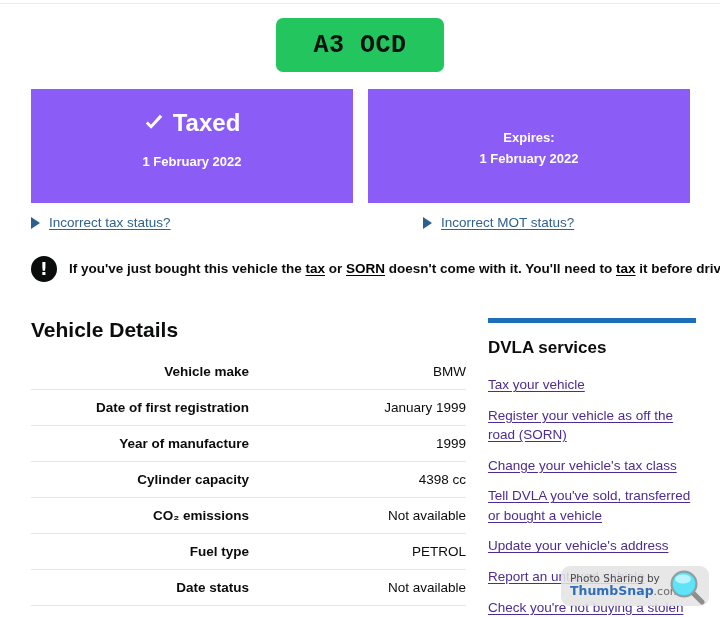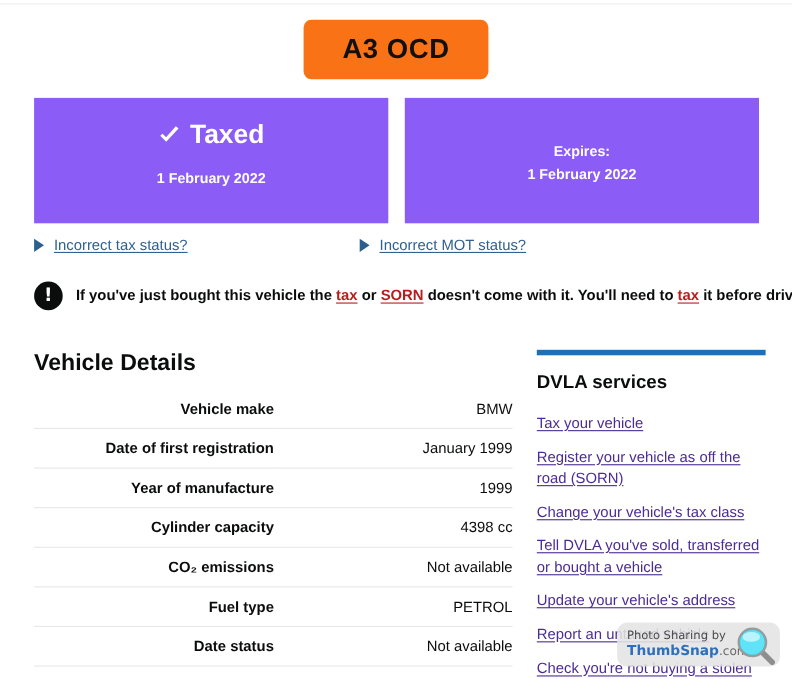--- a/index.html
+++ b/index.html
@@ -32,30 +32,30 @@
   .plate-wrap {
     position: absolute;
     top: 18px; left: 0;
     width: 720px;
     display: flex;
     justify-content: center;
   }
   .plate {
     width: 168px;
     height: 54px;
-    background: #f97316;
+    background: #22c55e;
     border-radius: 7px;
     display: flex;
     align-items: center;
     justify-content: center;
     font-size: 25px;
     font-weight: bold;
     letter-spacing: 0.5px;
     color: #111111;
-    font-family: Liberation Sans, sans-serif;
+    font-family: Liberation Mono, monospace;
   }
 
   
   .panels {
     position: absolute;
     top: 89px; left: 31px;
     width: 659px;
     display: flex;
     justify-content: space-between;
   }
@@ -97,21 +97,21 @@
     top: 215px; left: 31px;
     width: 659px;
     display: flex;
   }
   .status-link {
     display: flex;
     align-items: center;
     gap: 9px;
     font-size: 13.5px;
   }
-  .status-link.left { width: 296px; }
+  .status-link.left { width: 392px; }
   .tri {
     width: 0; height: 0;
     border-top: 6px solid transparent;
     border-bottom: 6px solid transparent;
     border-left: 9px solid #2b5f8e;
     flex: none;
   }
   .status-link a {
     color: #2f6191;
     text-decoration: underline;
@@ -142,21 +142,21 @@
     font-family: "DejaVu Sans", sans-serif;
   }
   .notice-text {
     font-size: 13.5px;
     font-weight: bold;
     color: #0b0c0c;
     line-height: 1.3;
     white-space: nowrap;
   }
   .notice-text a {
-    color: #b91c1c;
+    color: #000000;
     text-decoration: underline;
     text-underline-offset: 2px;
   }
 
   
   .main {
     position: absolute;
     top: 318px; left: 31px;
     width: 665px;
     display: flex;

